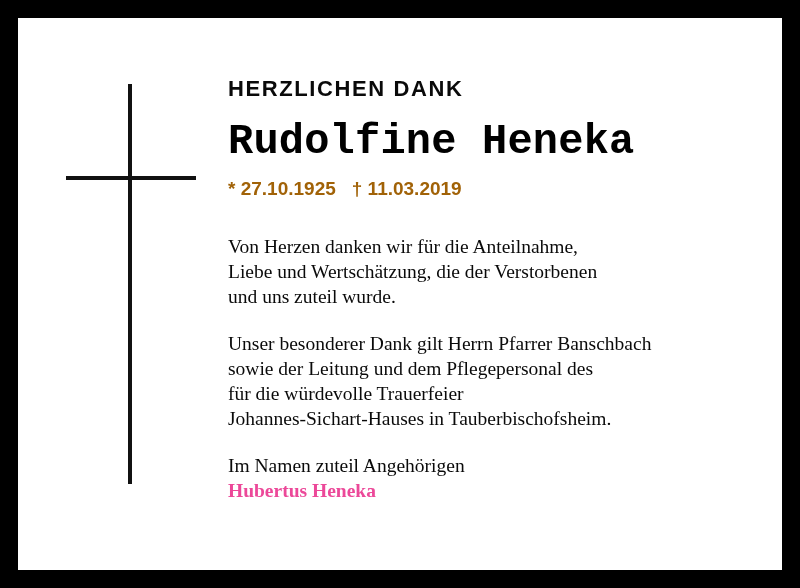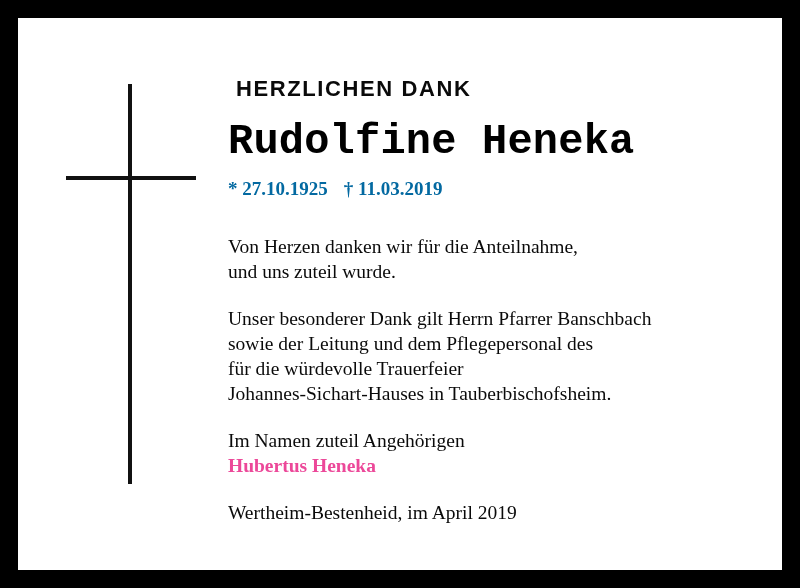--- a/index.html
+++ b/index.html
@@ -50,37 +50,37 @@
     left: 210px;
     top: 58px;
     width: 520px;
   }
   .dank-line {
     font-family: "Liberation Sans", sans-serif;
     font-size: 22px;
     font-weight: 700;
     letter-spacing: 1.6px;
     color: #0a0a0a;
-    margin: 0 0 16px 8px;
+    margin: 0 0 16px 0;
     white-space: nowrap;
   }
   .name {
     font-family: Liberation Mono, monospace;
     font-size: 42px;
     font-weight: 700;
     color: #000000;
     margin: 0 0 12px 0;
     letter-spacing: 0.2px;
     white-space: nowrap;
   }
   .dates {
-    font-family: Liberation Serif, serif;
+    font-family: Liberation Sans, sans-serif;
     font-size: 19px;
     font-weight: 700;
-    color: #0369a1;
+    color: #a16207;
     margin: 10px 0 34px 0;
     white-space: nowrap;
   }
   .dates .sep {
     display: inline-block;
     width: 16px;
   }
   .para {
     font-family: "Liberation Serif", serif;
     font-size: 19.5px;
@@ -120,33 +120,31 @@
     <div class="dank-line">HERZLICHEN DANK</div>
 
     <div class="name">Rudolfine Heneka</div>
 
     <div class="dates">
       <span>* 27.10.1925</span><span class="sep"></span><span>† 11.03.2019</span>
     </div>
 
     <div class="para">
       <span class="para-line">Von Herzen danken wir für die Anteilnahme,</span>
+      <span class="para-line">Liebe und Wertschätzung, die der Verstorbenen</span>
       <span class="para-line">und uns zuteil wurde.</span>
     </div>
 
     <div class="para">
       <span class="para-line">Unser besonderer Dank gilt Herrn Pfarrer Banschbach</span>
       <span class="para-line">sowie der Leitung und dem Pflegepersonal des</span>
       <span class="para-line">für die würdevolle Trauerfeier</span>
       <span class="para-line">Johannes-Sichart-Hauses in Tauberbischofsheim.</span>
     </div>
 
     <div class="para">
       <span class="para-line">Im Namen zuteil Angehörigen</span>
       <span class="signer">Hubertus Heneka</span>
     </div>
 
-    <div class="para closing">
-      <span class="para-line">Wertheim-Bestenheid, im April 2019</span>
-    </div>
 
   </div>
 </div>
 
 </body></html>

